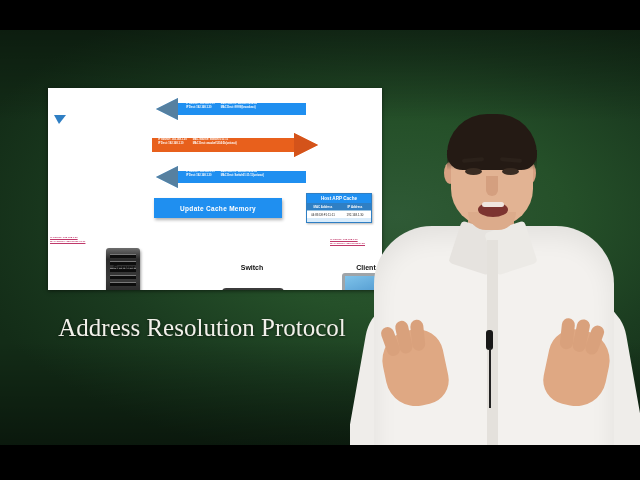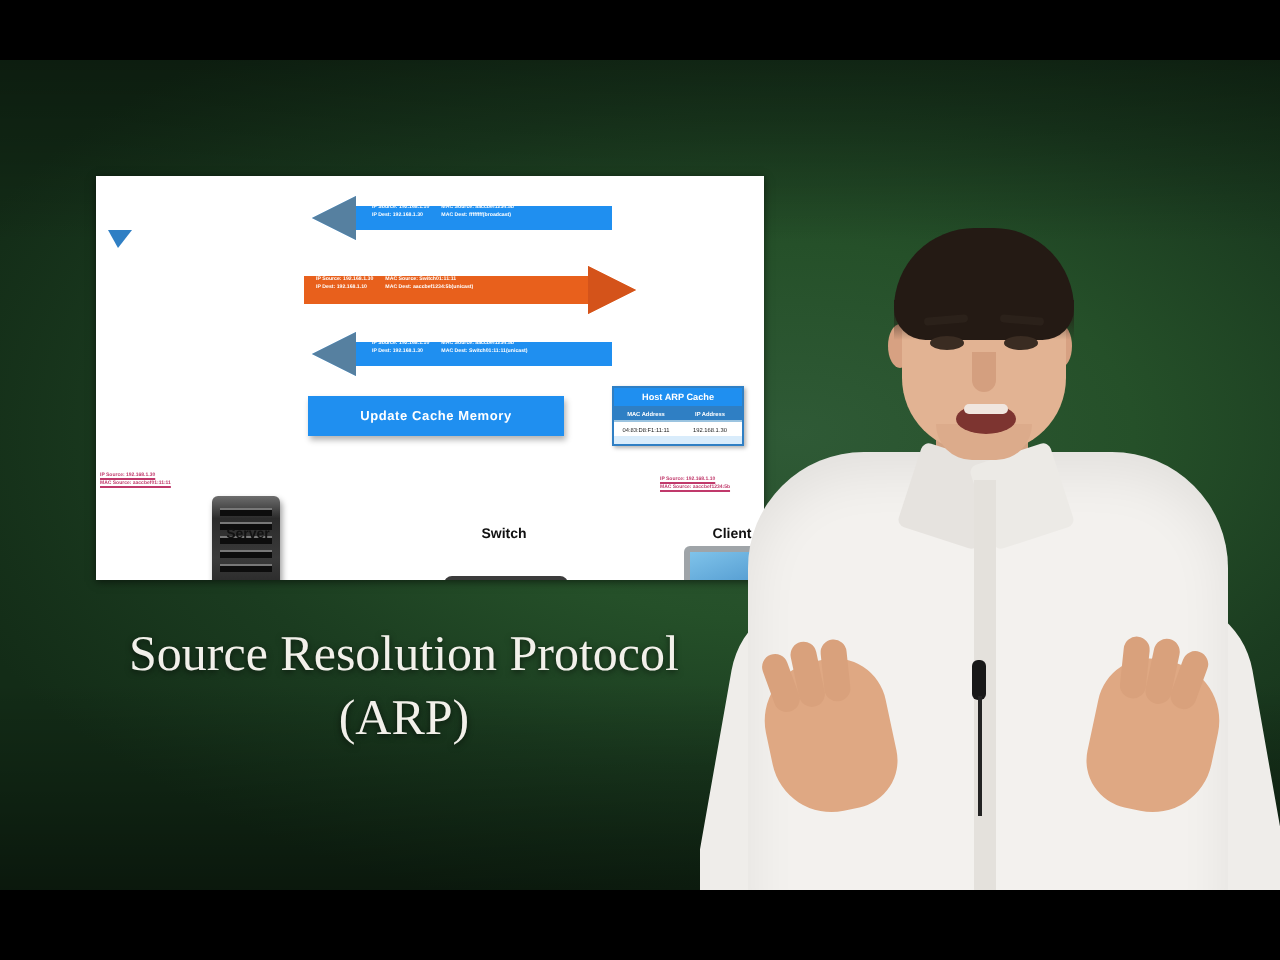--- a/index.html
+++ b/index.html
@@ -261,19 +261,18 @@
       <div>IP Source: 192.168.1.30</div>
       <div>MAC Source: aaccbef01:11:11</div>
     </div>
     <div class="tinytxt" style="left:282px;top:150px;">
       <div>IP Source: 192.168.1.10</div>
       <div>MAC Source: aaccbef1234:5b</div>
     </div>
   </div>
 
   <div id="title">
-    <div>Source Resolution Protocol</div>
-    <div>(ARP)</div>
+    <div>Address Resolution Protocol</div>
   </div>
 
   <div class="bar" id="bar-top"></div>
   <div class="bar" id="bar-bottom"></div>
 </div>
 
 </body></html>

